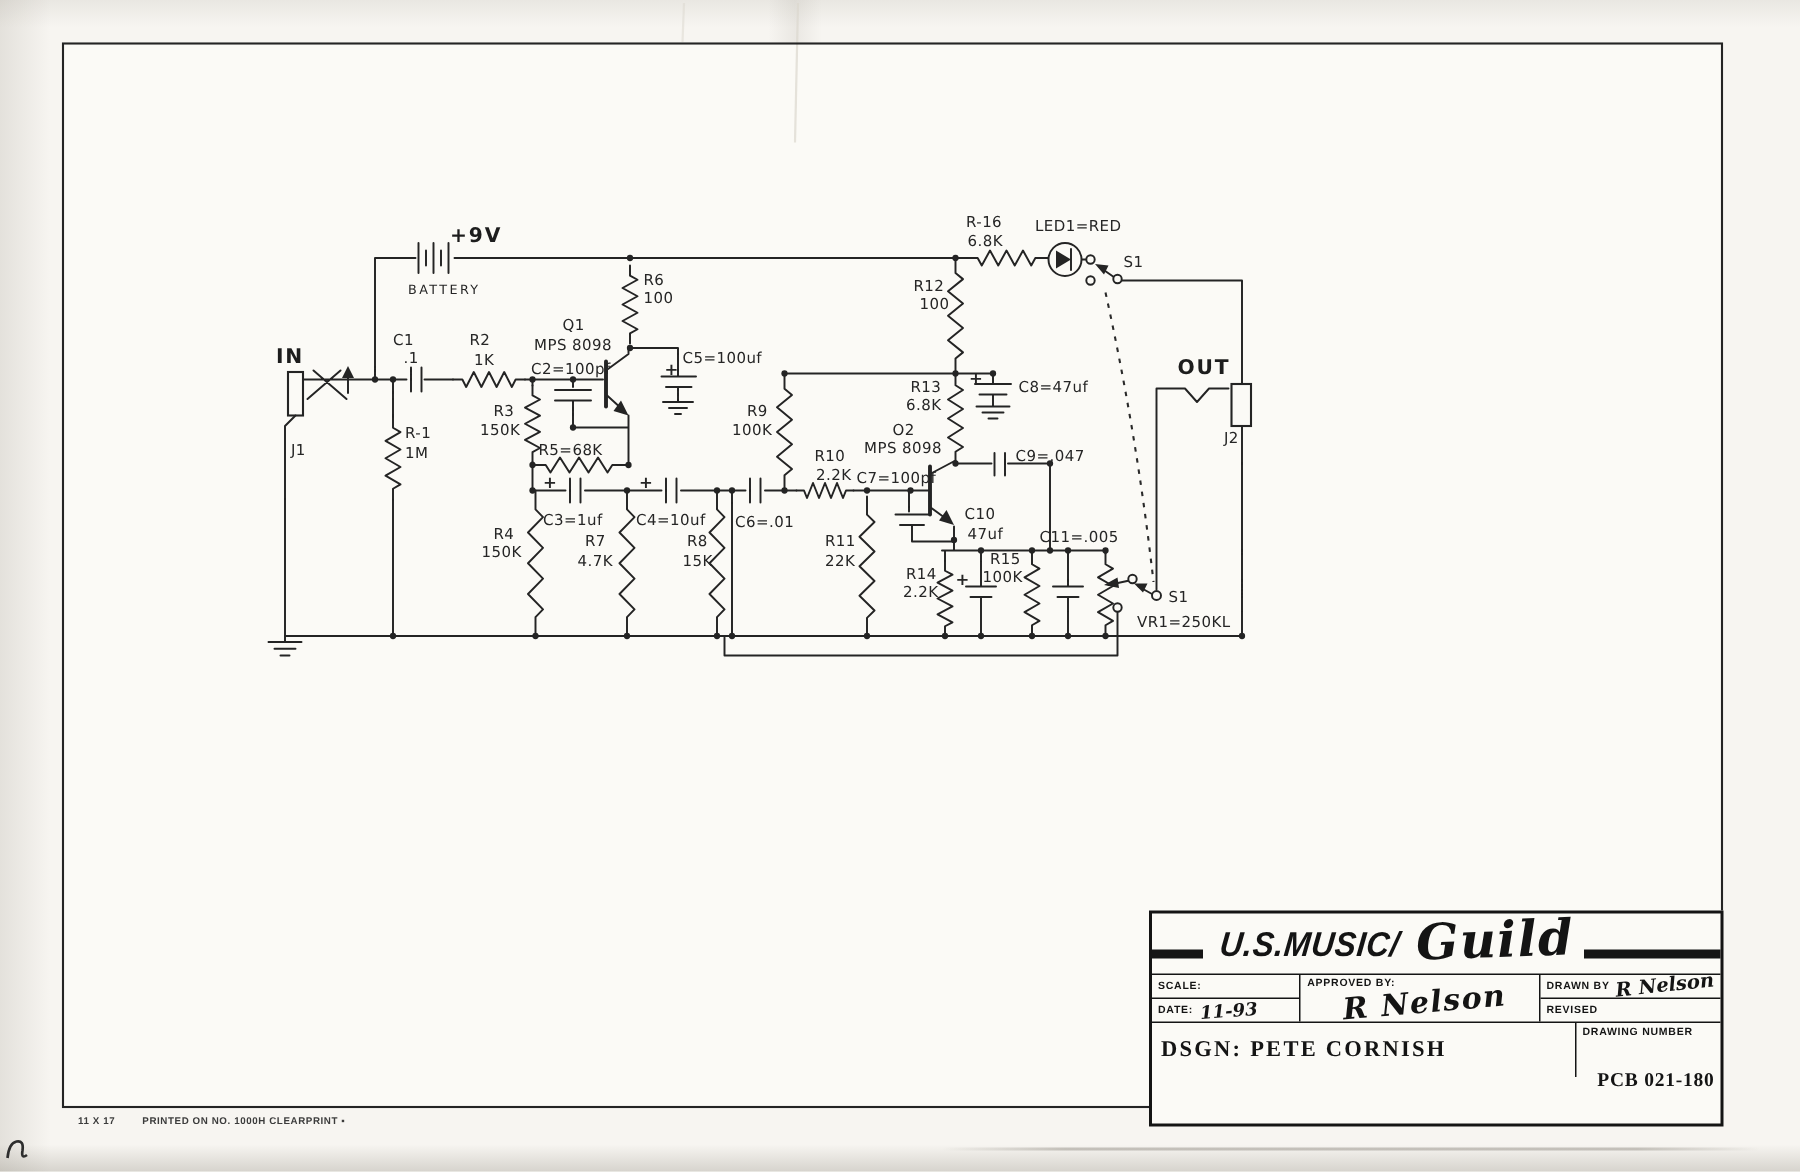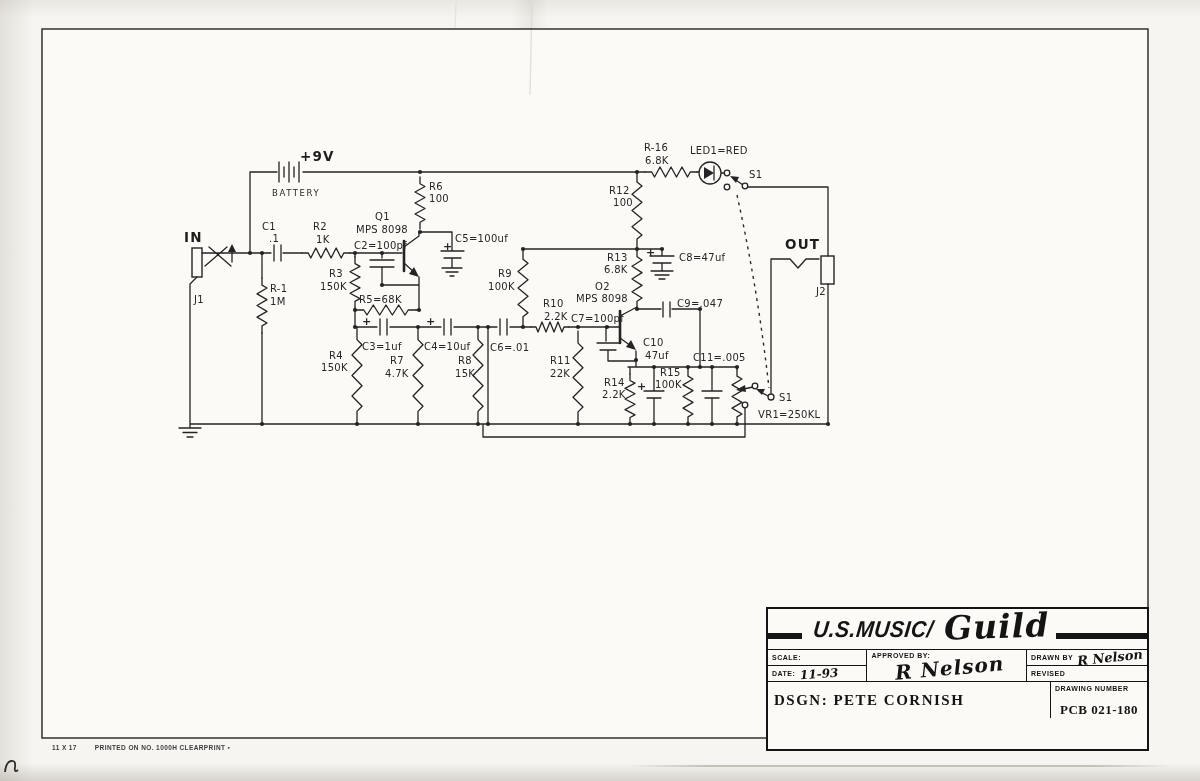--- a/index.html
+++ b/index.html
@@ -61,21 +61,21 @@
   .hand{font:italic 700 12px "DejaVu Serif",serif;transform:rotate(-4deg);white-space:nowrap;}
   .sig{font:italic 700 20px "DejaVu Serif",serif;transform:rotate(-5deg);
     position:absolute;left:28px;top:6px;white-space:nowrap;letter-spacing:1px;}
   .sig-small{font:italic 700 13px "DejaVu Serif",serif;transform:rotate(-6deg);white-space:nowrap;}
   .tb-title{height:33px;border-top:1.8px solid #141414;display:flex;align-items:center;justify-content:center;
     font-family:"Liberation Serif",serif;font-weight:bold;font-size:24px;letter-spacing:7px;white-space:nowrap;}
   .tb-bottom{display:flex;height:37px;border-top:1.8px solid #141414;}
   .tb-designer{width:276px;border-right:1.8px solid #141414;display:flex;align-items:center;padding-left:6px;
     font-family:"Liberation Serif",serif;font-weight:bold;font-size:15px;letter-spacing:1.5px;white-space:nowrap;}
   .tb-dnum{flex:1;padding:3px 4px;box-sizing:border-box;}
-  .tb-dnum .num{font-family:"Liberation Serif",serif;font-size:13px;font-weight:600;text-align:center;margin-top:10px;letter-spacing:.5px;white-space:nowrap;}
+  .tb-dnum .num{font-family:"Liberation Serif",serif;font-size:13px;font-weight:600;text-align:right;margin-top:20px;letter-spacing:.5px;white-space:nowrap;}
 
   
   .footer-print{position:absolute;left:52px;top:744px;display:flex;gap:18px;
     font-size:6.5px;font-weight:bold;color:#3c3c3c;letter-spacing:.4px;white-space:nowrap;}
 </style>
 </head>
 <body>
 
 <div class="sheet">
 

